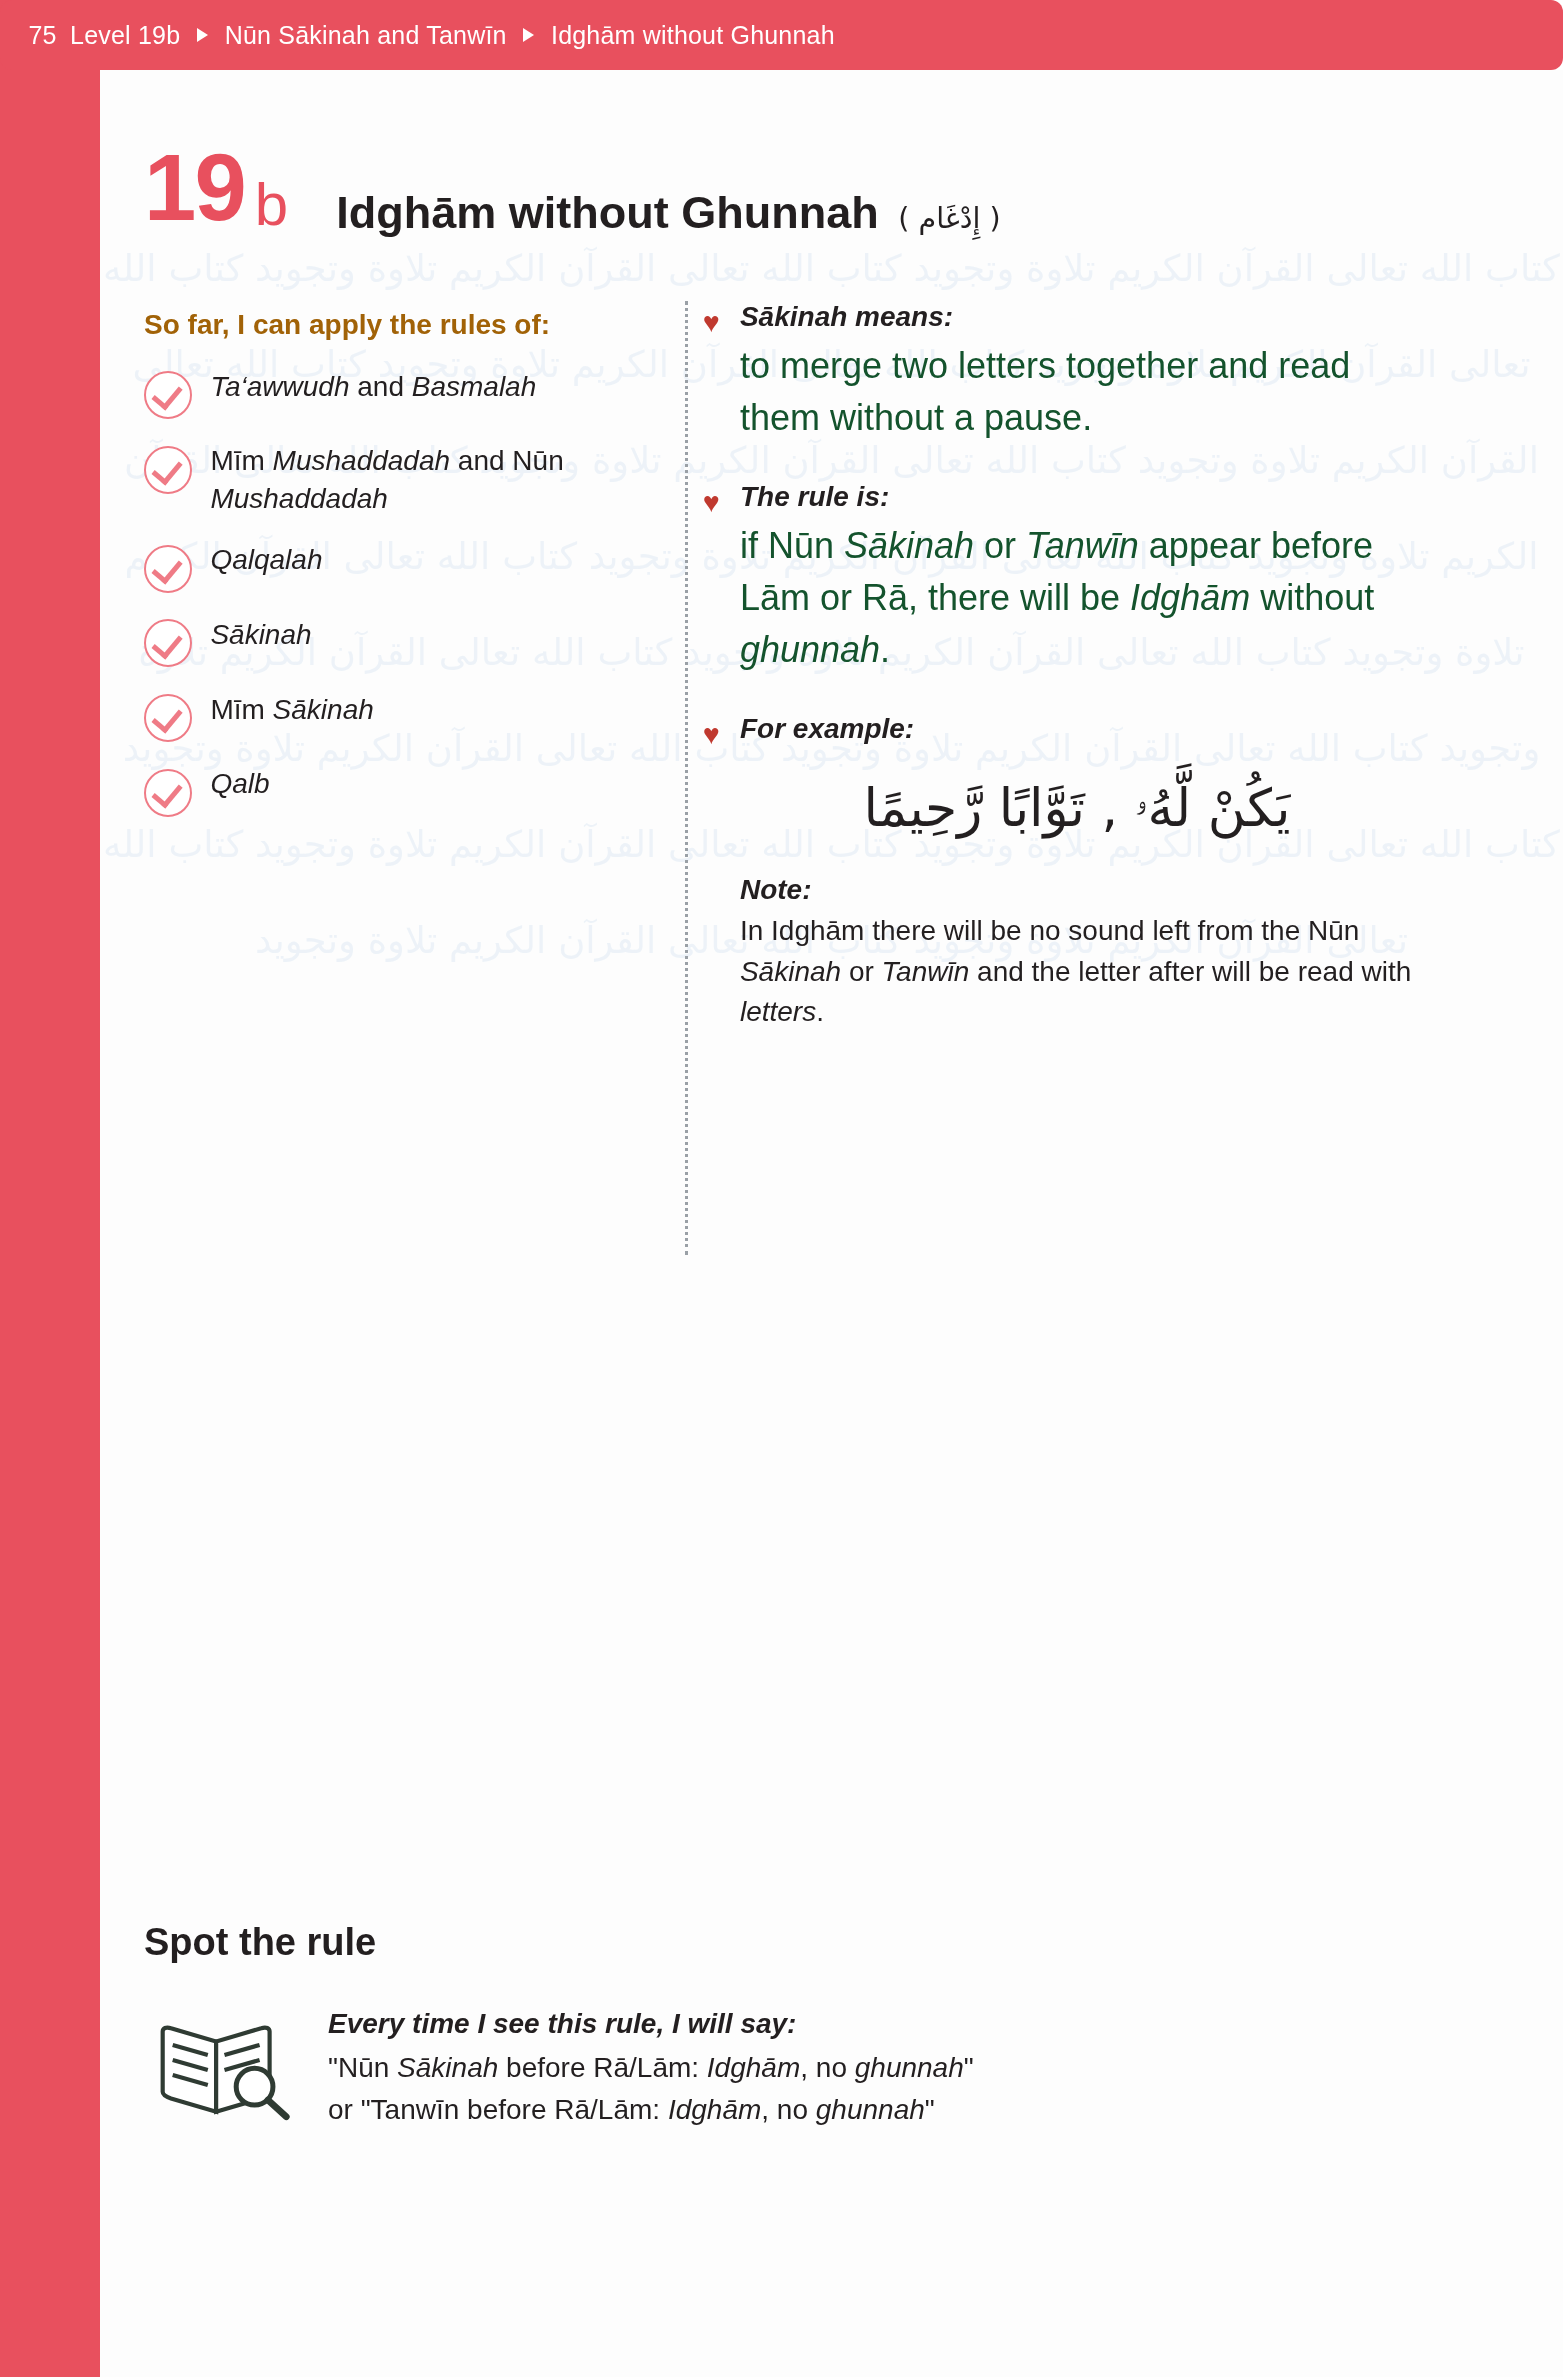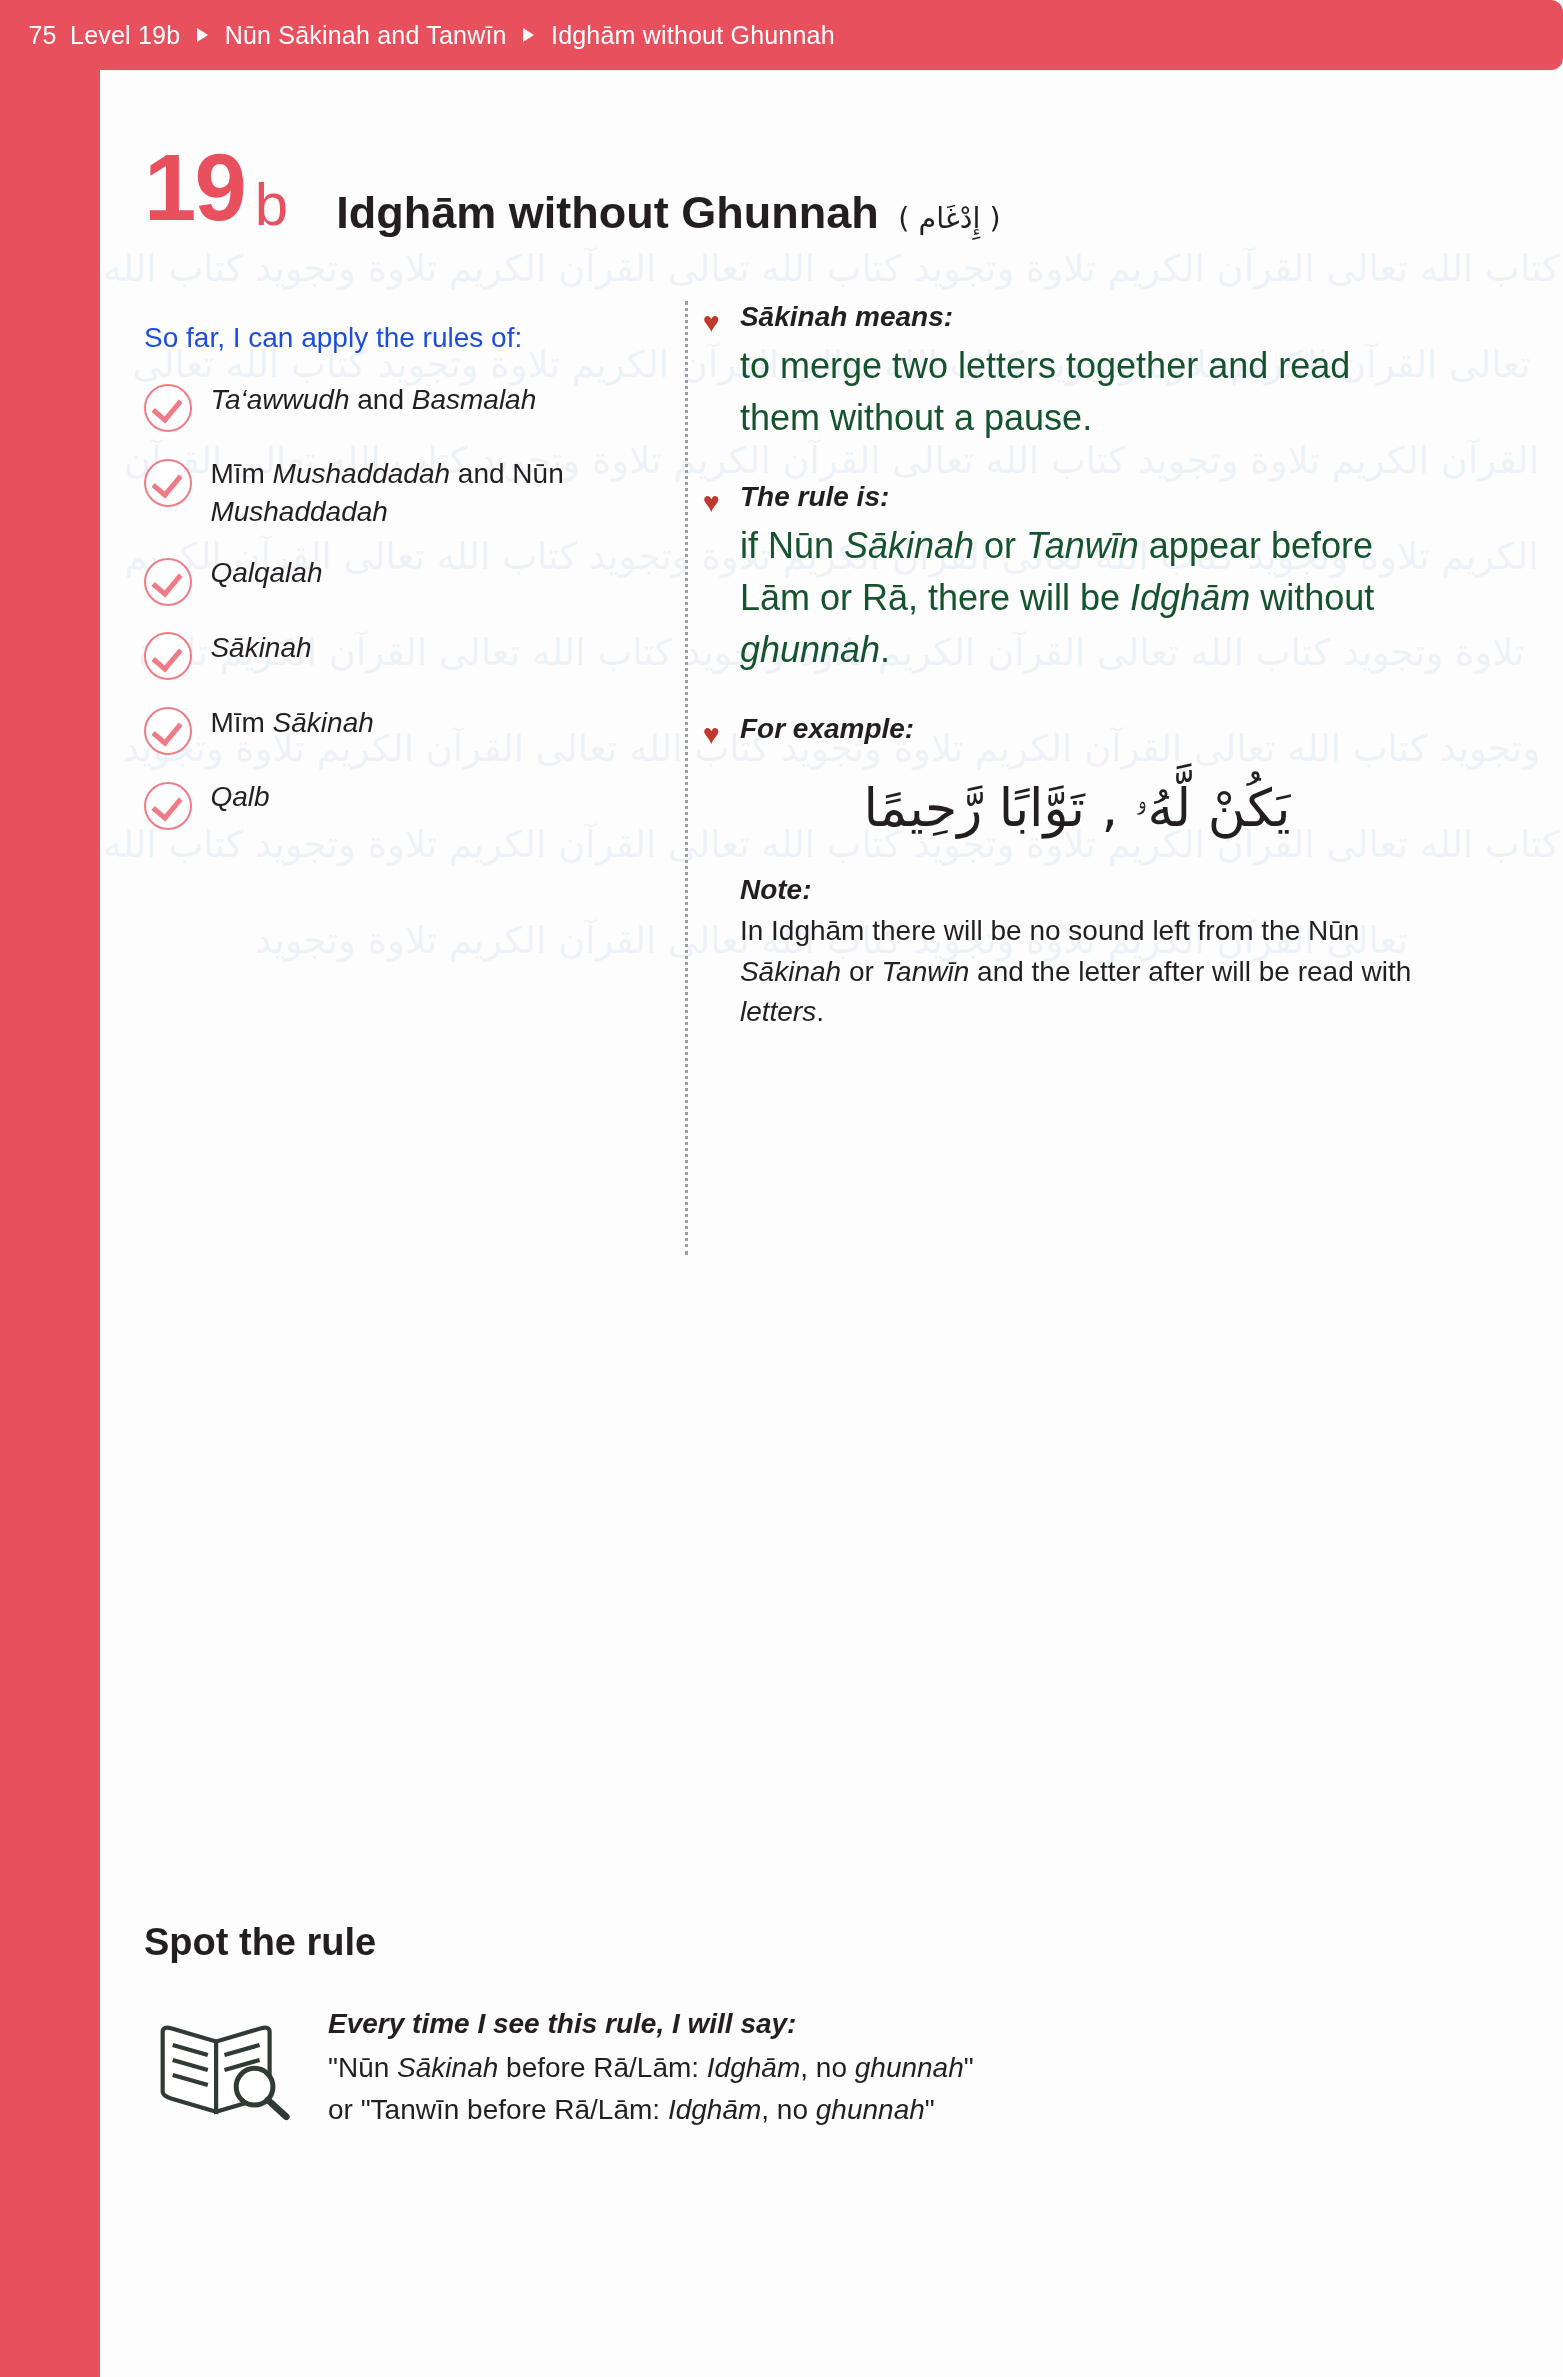--- a/index.html
+++ b/index.html
@@ -151,23 +151,24 @@
     left: 685px;
     top: 301px;
     width: 0;
     height: 954px;
     border-left: 3.3px dotted #9aa0a6;
   }
 
   .lead {
     font-size: 28px;
     line-height: 1.45;
-    color: #1d4ed8;
-    margin: 17px 0 22px 0;
+    color: #a16207;
+    margin: 4px 0 22px 0;
     max-width: 469px;
+    font-weight: bold;
   }
 
   .check-list { margin: 0; padding: 0; list-style: none; }
   .check-item {
     display: flex;
     align-items: flex-start;
     gap: 18.4px;
     margin-bottom: 23.4px;
   }
   .check-icon {

